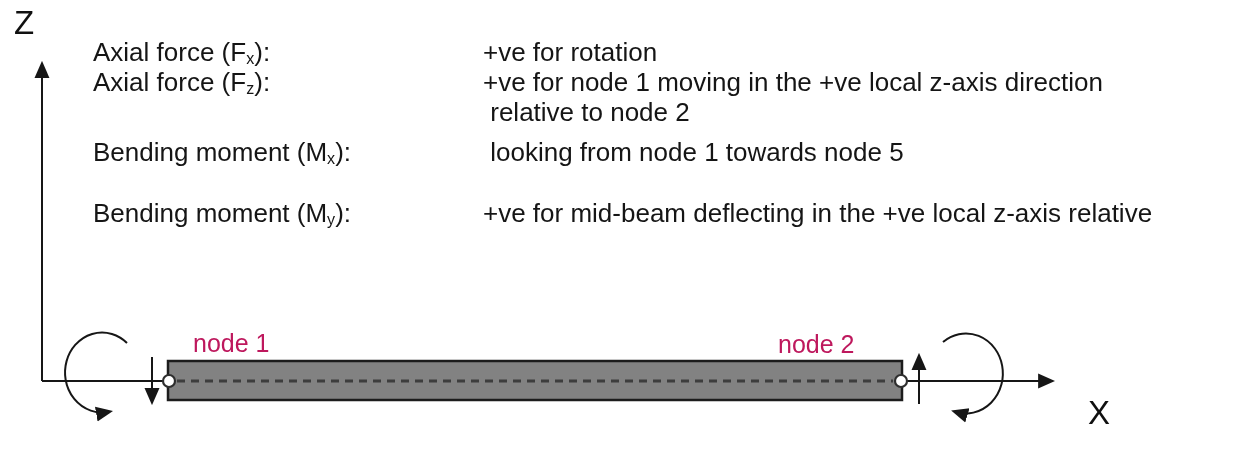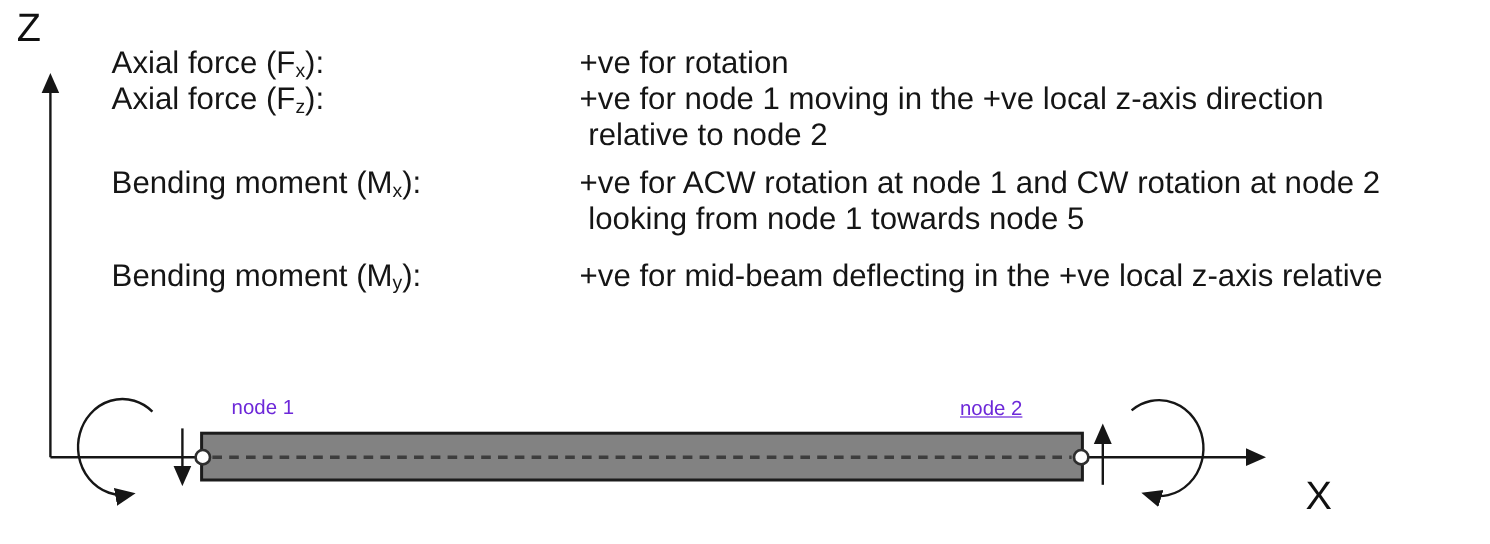--- a/index.html
+++ b/index.html
@@ -22,24 +22,24 @@
     font-size:0.62em;line-height:0;position:relative;top:0.18em;vertical-align:baseline;
   }
   .conv-desc{flex:1;}
   .conv-desc .dline{white-space:pre-wrap;}
   .axis-label{
     position:absolute;font-size:33px;color:#101010;line-height:1;
   }
   .axis-label.z{left:14px;top:6px;}
   .axis-label.x{left:1088px;top:396px;}
   .node-label{
-    position:absolute;font-size:17px;line-height:1;color:#6d28d9;
+    position:absolute;font-size:25px;line-height:1;color:#be185d;
   }
   .node-label.n1{left:193px;top:331px;}
-  .node-label.n2{left:800px;top:332px;text-decoration:underline;}
+  .node-label.n2{left:778px;top:332px;}
 </style>
 </head>
 <body>
 
 <div class="canvas">
 
   <svg class="diagram-svg" width="1242" height="453" viewBox="0 0 1242 453">
     <defs>
       <marker id="arr" viewBox="0 0 10 10" refX="7" refY="5" markerWidth="8.5" markerHeight="8.5" orient="auto">
         <path d="M0,0.6 L10,5 L0,9.4 z" fill="#161616"></path>
@@ -80,25 +80,24 @@
     <div class="conv-term"><span>Axial force (F</span><sub>z</sub><span>):</span></div>
     <div class="conv-desc">
       <div class="dline">+ve for node 1 moving in the +ve local z-axis direction</div>
       <div class="dline"> relative to node 2</div>
     </div>
   </div>
 
   <div class="conv-row" style="top:137px">
     <div class="conv-term"><span>Bending moment (M</span><sub>x</sub><span>):</span></div>
     <div class="conv-desc">
-      <div class="dline">+ve for ACW rotation at node 1 and CW rotation at node 2</div>
       <div class="dline"> looking from node 1 towards node 5</div>
     </div>
   </div>
 
-  <div class="conv-row" style="top:214px">
+  <div class="conv-row" style="top:198px">
     <div class="conv-term"><span>Bending moment (M</span><sub>y</sub><span>):</span></div>
     <div class="conv-desc">
       <div class="dline">+ve for mid-beam deflecting in the +ve local z-axis relative</div>
     </div>
   </div>
 
 </div>
 
 </body></html>

